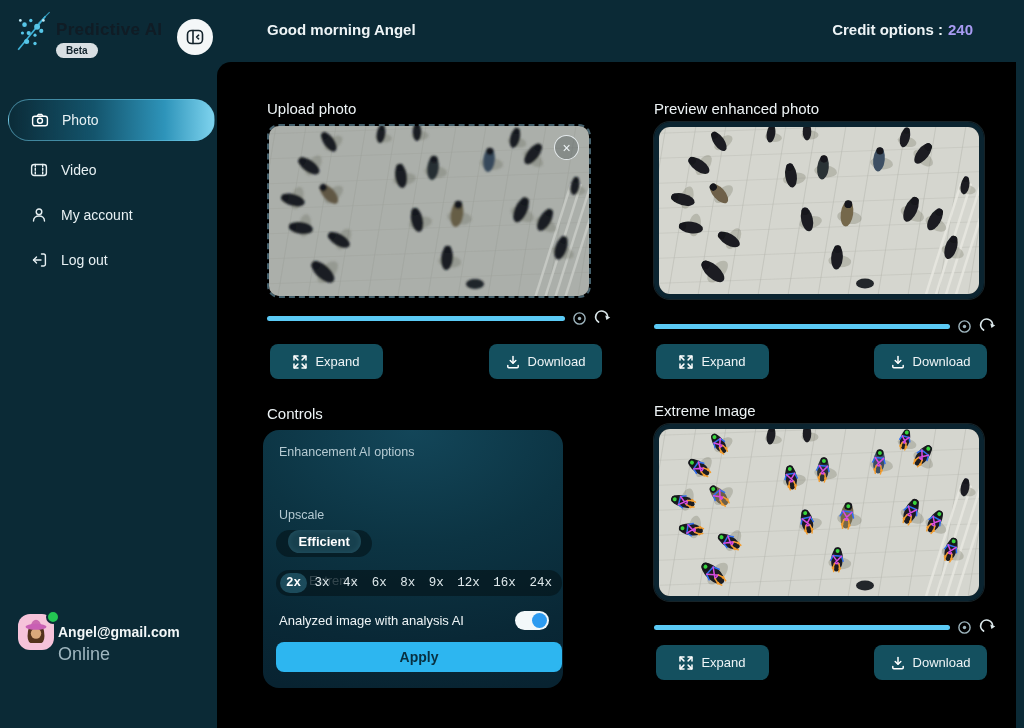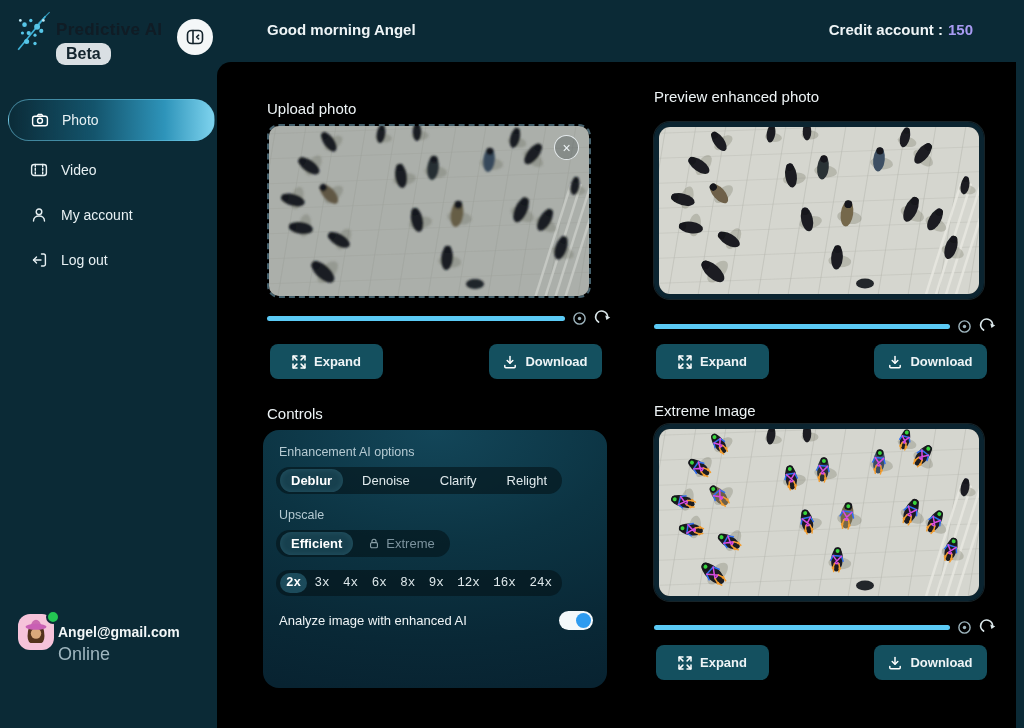--- a/index.html
+++ b/index.html
@@ -1,21 +1,21 @@
 <!DOCTYPE html>
 <html><head>
 <meta charset="utf-8">
 <style>
   html,body{margin:0;padding:0;background:#041720;}
   .app{position:relative;width:1024px;height:728px;background:#0b2a36;
        font-family:"Liberation Sans",sans-serif;overflow:hidden;color:#eef4f6;}
   
   .brand{position:absolute;left:14px;top:10px;display:flex;align-items:flex-start;}
   .brand-name{font-size:17px;font-weight:700;color:#101c25;letter-spacing:.3px;margin-top:10px;}
-  .beta-pill{display:inline-block;margin-top:3px;padding:2px 10px;font-size:16px;font-weight:600;
+  .beta-pill{display:inline-block;margin-top:3px;padding:2px 10px;font-size:10px;font-weight:600;
              color:#13242e;background:#d9dfe3;border-radius:9px;}
   .collapse-btn{position:absolute;left:177px;top:19px;width:36px;height:36px;border-radius:50%;
                 background:#f4f7f8;border:none;display:flex;align-items:center;justify-content:center;cursor:pointer;}
   .greeting{position:absolute;left:267px;top:21px;font-size:15px;font-weight:600;color:#eef4f6;text-align:right;}
   .credit{position:absolute;right:51px;top:21px;font-size:15px;font-weight:600;color:#eef4f6;}
   .credit-val{color:#a89bf2;margin-left:5px;}
   
   .sidebar-item{position:absolute;left:8px;width:207px;height:38px;display:flex;align-items:center;
                 gap:13px;padding-left:22px;box-sizing:border-box;font-size:14px;color:#e8f1f4;cursor:pointer;border-radius:24px;}
   .sidebar-item.active{height:42px;
@@ -39,35 +39,35 @@
   .frame.solid{border:5px solid #0b2430;border-radius:16px;box-shadow:0 0 0 1px rgba(90,140,160,.25);}
   .close-btn{position:absolute;right:10px;top:9px;width:25px;height:25px;border-radius:50%;
              border:1.5px solid rgba(238,244,246,.9);background:rgba(25,35,40,.25);color:#eef4f6;
              font-size:14px;line-height:1;display:flex;align-items:center;justify-content:center;cursor:pointer;padding:0;}
   
   .slider-row{position:absolute;display:flex;align-items:center;gap:7px;}
   .slider-track{height:5px;border-radius:4px;background:#5bcaf5;cursor:pointer;}
   .icon-btn{background:none;border:none;padding:0;display:flex;align-items:center;cursor:pointer;}
   
   .act-btn{position:absolute;width:113px;height:35px;border:none;border-radius:8px;background:#14505f;
-           color:#eef4f6;font-size:13px;font-weight:700;display:flex;align-items:center;justify-content:center;
+           color:#eef4f6;font-size:13px;font-weight:400;display:flex;align-items:center;justify-content:center;
            gap:8px;cursor:pointer;font-family:inherit;}
   
-  .panel{position:absolute;left:46px;top:368px;width:344px;height:258px;border-radius:16px;
+  .panel{position:absolute;left:46px;top:368px;width:300px;height:258px;border-radius:16px;
          background:radial-gradient(130% 105% at 50% 0%,#134659 0%,#0c3443 42%,#092836 78%,#082331 100%);
          box-shadow:0 8px 20px rgba(0,0,0,.35);}
   .panel-label{position:absolute;left:16px;font-size:12.5px;color:#b5cad2;}
   .seg-row{position:absolute;left:13px;width:286px;height:27px;border-radius:14px;
            background:rgba(4,18,24,.6);display:flex;align-items:center;justify-content:space-between;
            padding:0 4px;box-sizing:border-box;}
   .seg-item{background:none;border:none;color:#dfe9ec;font-size:13px;padding:4px 11px;border-radius:999px;
             display:flex;align-items:center;gap:6px;cursor:pointer;font-family:inherit;white-space:nowrap;}
   .seg-item.active{background:#17404e;color:#fff;font-weight:600;box-shadow:0 0 6px rgba(120,200,230,.15) inset;}
   .seg-item.dim{color:#7c939e;}
-  .seg-row.modes{width:auto;justify-content:flex-start;gap:4px;}
+  .seg-row.modes{width:auto;justify-content:flex-start;gap:16px;flex-direction:column;}
   .mult-item{background:none;border:none;color:#dfe9ec;font-size:12.5px;padding:3px 6px;border-radius:999px;
              cursor:pointer;font-family:Liberation Mono, monospace;}
   .mult-item.active{background:#1c4b5b;color:#fff;font-weight:600;}
   .toggle{position:absolute;right:14px;top:181px;width:34px;height:19px;border-radius:10px;background:#f3f8fa;cursor:pointer;}
   .toggle .knob{position:absolute;right:2px;top:2px;width:15px;height:15px;border-radius:50%;background:#2d9bf0;}
   .apply-btn{position:absolute;left:13px;top:212px;width:286px;height:30px;border:none;border-radius:8px;
              background:#2db6f0;color:#083040;font-size:14px;font-weight:700;cursor:pointer;font-family:inherit;}
   .panel-toggle-label{position:absolute;left:16px;top:183px;font-size:13px;color:#eef4f6;}
 </style>
 </head>
@@ -102,21 +102,21 @@
   <button class="collapse-btn">
     <svg width="18" height="18" viewBox="0 0 18 18" fill="none" stroke="#14242c" stroke-width="1.6" stroke-linecap="round" stroke-linejoin="round">
       <rect x="1.5" y="2.5" width="15" height="13" rx="4"></rect>
       <line x1="7" y1="2.5" x2="7" y2="15.5"></line>
       <path d="M12.6 7.2 L10.6 9 L12.6 10.8"></path>
     </svg>
   </button>
 
   <div class="greeting">Good morning Angel</div>
   <div class="credit">
-    <span>Credit account :</span><span class="credit-val">150</span>
+    <span>Credit options :</span><span class="credit-val">240</span>
   </div>
 
   <nav>
     <div class="sidebar-item active" style="top:99px">
       <svg width="18" height="18" viewBox="0 0 18 18" fill="none" stroke="#fff" stroke-width="1.4" stroke-linecap="round" stroke-linejoin="round">
         <path d="M6.2 5.2 L7.2 3.5 h3.6 L11.8 5.2"></path>
         <rect x="1.6" y="5.2" width="14.8" height="9.6" rx="2.2"></rect>
         <circle cx="9" cy="9.8" r="2.5"></circle>
       </svg>
       <span>Photo</span>
@@ -338,35 +338,20 @@
         <path d="M7 1.5 V8"></path>
           <path d="M4.2 5.5 L7 8.3 L9.8 5.5"></path>
           <path d="M1.8 10.5 v1.2 a1 1 0 0 0 1 1 h8.4 a1 1 0 0 0 1-1 V10.5"></path>
       </svg>
       <span>Download</span>
     </button>
 
     <div class="sec-title" style="left:50px;top:343px">Controls</div>
     <div class="panel">
       <div class="panel-label" style="top:15px">Enhancement AI options</div>
-      <div class="seg-row" style="top:37px">
-
-      <button class="seg-item active">
-            <span>Deblur</span>
-          </button>
-          <button class="seg-item">
-            <span>Denoise</span>
-          </button>
-          <button class="seg-item">
-            <span>Clarify</span>
-          </button>
-          <button class="seg-item">
-            <span>Relight</span>
-          </button>
-        </div>
       <div class="panel-label" style="top:78px">Upscale</div>
       <div class="seg-row modes" style="top:100px">
         <button class="seg-item active">
           <span>Efficient</span>
         </button>
         <button class="seg-item dim">
           <svg width="12" height="13" viewBox="0 0 14 14" fill="none" stroke="#8aa0a8" stroke-width="1.3">
             <rect x="3" y="6" width="8" height="6" rx="1.5"></rect>
               <path d="M4.6 6 V4.4 a2.4 2.4 0 0 1 4.8 0 V6"></path>
           </svg>
@@ -378,27 +363,28 @@
       <button class="mult-item active"><span>2x</span></button>
           <button class="mult-item"><span>3x</span></button>
           <button class="mult-item"><span>4x</span></button>
           <button class="mult-item"><span>6x</span></button>
           <button class="mult-item"><span>8x</span></button>
           <button class="mult-item"><span>9x</span></button>
           <button class="mult-item"><span>12x</span></button>
           <button class="mult-item"><span>16x</span></button>
           <button class="mult-item"><span>24x</span></button>
         </div>
-      <div class="panel-toggle-label">Analyze image with enhanced AI</div>
+      <div class="panel-toggle-label">Analyzed image with analysis AI</div>
       <div class="toggle">
           <div class="knob"></div>
         </div>
-    </div>
-
-    <div class="sec-title" style="left:437px;top:26px">Preview enhanced photo</div>
+      <button class="apply-btn">Apply</button>
+    </div>
+
+    <div class="sec-title" style="left:437px;top:38px">Preview enhanced photo</div>
     <div class="frame solid" style="left:437px;top:60px;width:320px;height:167px">
       <svg viewBox="0 0 320 170" preserveAspectRatio="xMidYMid slice">
           <rect width="320" height="170" fill="#d5d6cf"></rect>
           <line x1="-22" y1="176" x2="8" y2="-6" stroke="#b4b5ad" stroke-width="1" opacity="0.5"></line>
           <line x1="8" y1="176" x2="38" y2="-6" stroke="#b4b5ad" stroke-width="1" opacity="0.5"></line>
           <line x1="38" y1="176" x2="68" y2="-6" stroke="#b4b5ad" stroke-width="1" opacity="0.5"></line>
           <line x1="68" y1="176" x2="98" y2="-6" stroke="#b4b5ad" stroke-width="1" opacity="0.5"></line>
           <line x1="98" y1="176" x2="128" y2="-6" stroke="#b4b5ad" stroke-width="1" opacity="0.5"></line>
           <line x1="128" y1="176" x2="158" y2="-6" stroke="#b4b5ad" stroke-width="1" opacity="0.5"></line>
           <line x1="158" y1="176" x2="188" y2="-6" stroke="#b4b5ad" stroke-width="1" opacity="0.5"></line>

